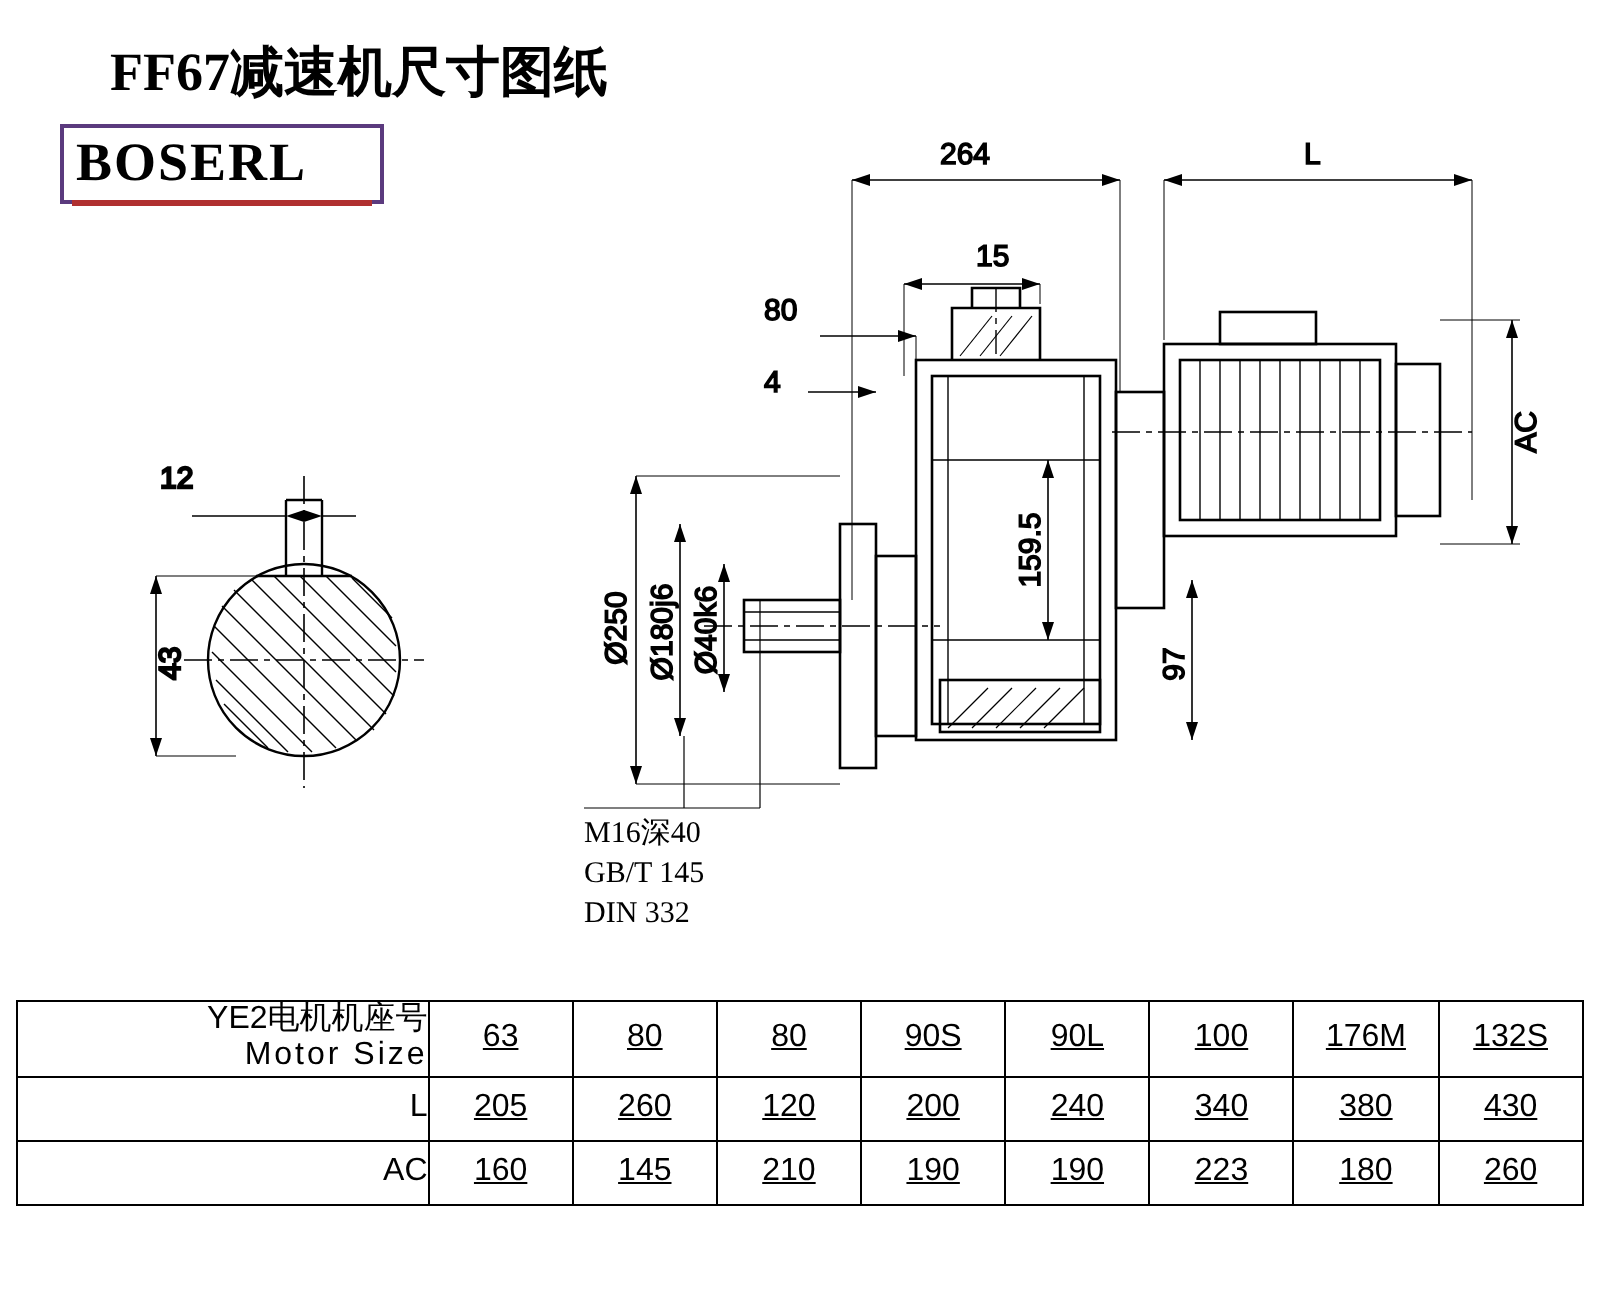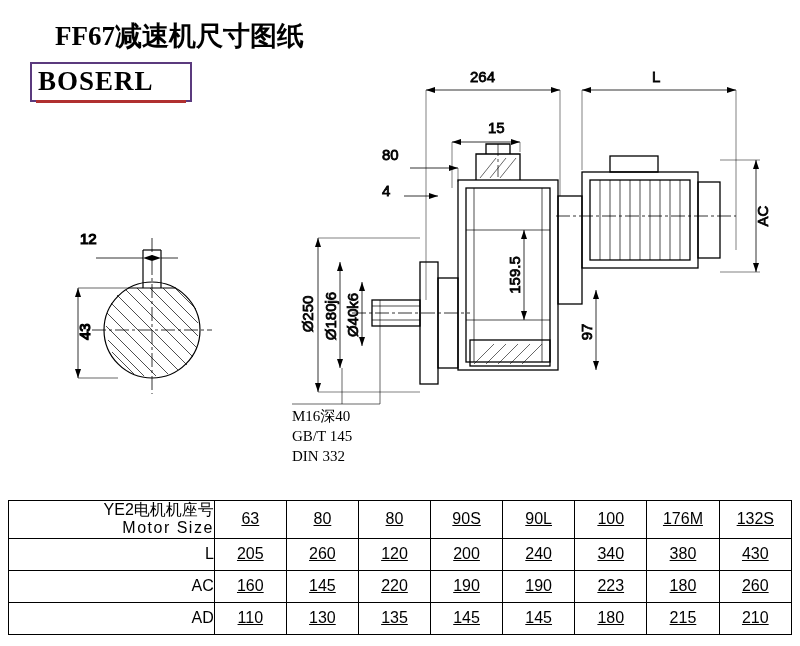--- a/index.html
+++ b/index.html
@@ -319,34 +319,23 @@
         <td class="datacell">200</td>
         <td class="datacell">240</td>
         <td class="datacell">340</td>
         <td class="datacell">380</td>
         <td class="datacell">430</td>
       </tr>
       <tr>
         <td class="firstcol">AC</td>
         <td class="datacell">160</td>
         <td class="datacell">145</td>
-        <td class="datacell">220</td>
+        <td class="datacell">210</td>
         <td class="datacell">190</td>
         <td class="datacell">190</td>
         <td class="datacell">223</td>
         <td class="datacell">180</td>
         <td class="datacell">260</td>
       </tr>
-      <tr>
-        <td class="firstcol">AD</td>
-        <td class="datacell">110</td>
-        <td class="datacell">130</td>
-        <td class="datacell">135</td>
-        <td class="datacell">145</td>
-        <td class="datacell">145</td>
-        <td class="datacell">180</td>
-        <td class="datacell">215</td>
-        <td class="datacell">210</td>
-      </tr>
     </tbody>
   </table>
 
 </div>
 
 </body></html>

